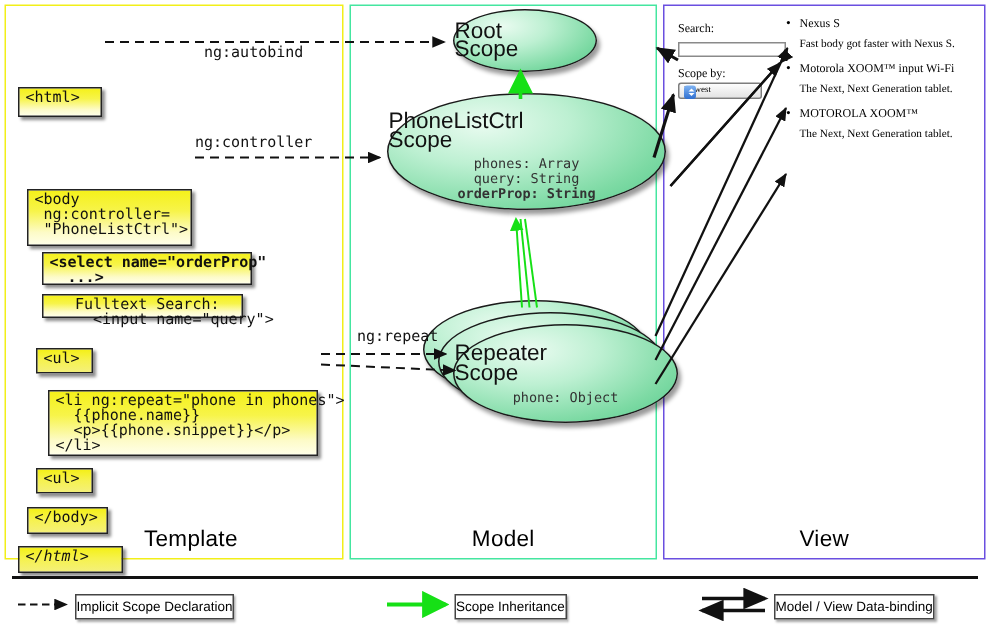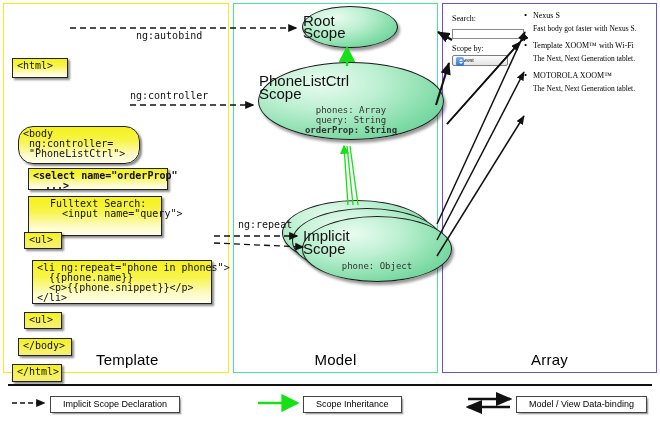--- a/index.html
+++ b/index.html
@@ -23,28 +23,28 @@
            border:1.5px solid #222;
            background:linear-gradient(180deg,#f5f11a 0%,#f7f44a 38%,#fdfbc8 78%,#ffffe8 100%);
            box-shadow:2px 2px 2px rgba(0,0,0,.45);
            font-family:"DejaVu Sans Mono","Liberation Mono",monospace;
            font-size:10px;line-height:10px;color:#111;
            padding:2px 4px;white-space:pre;margin-top:40px;}
   .codebox.bold{font-weight:bold;}
   .codebox.flatbg{background:linear-gradient(180deg,#f4f016 0%,#f6f24c 45%,#f4f07a 100%);}
 
   #cb-html   {left:12px; top:18px;  width:56px;  height:20px;}
-  #cb-body   {left:18px; top:86px;  width:122px; height:38px;border-radius:15px;}
+  #cb-body   {left:18px; top:86px;  width:110px; height:38px;}
   #cb-select {left:28px; top:128px; width:140px; height:22px;}
-  #cb-search {left:28px; top:156px; width:134px; height:40px;padding-left:21px;}
+  #cb-search {left:28px; top:156px; width:134px; height:16px;padding-left:21px;}
   #cb-ul1    {left:24px; top:192px; width:38px;  height:17px;}
   #cb-li     {left:32px; top:220px; width:180px; height:44px;}
   #cb-ul2    {left:24px; top:272px; width:38px;  height:17px;}
   #cb-bodyend{left:18px; top:298px; width:54px;  height:18px;}
-  #cb-htmlend{left:12px; top:324px; width:50px;  height:18px;}
+  #cb-htmlend{left:12px; top:324px; width:70px;  height:18px;font-style:italic;}
 
   
   .ellipse{position:absolute;border:1.8px solid #1a1a1a;border-radius:50%;
            background:radial-gradient(ellipse at 34% 26%,#e9fbf0 0%,#bdf0d2 34%,#7ddaa4 72%,#54c98b 100%);
            box-shadow:2px 3px 3px rgba(0,0,0,.4);box-sizing:border-box;}
   .ell-title{position:absolute;width:100%;font-size:15px;
              line-height:12px;color:#111;}
   .ell-props{position:absolute;width:100%;text-align:center;
              font-family:"DejaVu Sans Mono","Liberation Mono",monospace;
              font-size:9px;line-height:10px;color:#333;}
@@ -85,42 +85,42 @@
   .nglabel{position:absolute;font-family:"DejaVu Sans Mono","Liberation Mono",monospace;
            font-size:10px;color:#111;}
   #lbl-autobind {left:136px;top:10px;margin-top:20px;}
   #lbl-controller{left:130px;top:90px;}
   #lbl-repeat   {left:238px;top:219px;}
 
   
   #legend-rule{position:absolute;left:8px;top:384px;width:644px;height:2px;background:#111;}
   .lg-box{position:absolute;border:1.2px solid #444;background:#fff;
           box-shadow:1.5px 1.5px 1.5px rgba(0,0,0,.35);
-          font-size:9px;color:#000;padding:2px 12px;box-sizing:border-box;
+          font-size:9px;color:#000;padding:2px 0;box-sizing:border-box;
           white-space:nowrap;line-height:11px;}
   #lg-implicit{left:50px; top:396px;}
   #lg-inherit {left:303px;top:396px;}
   #lg-binding {left:516px;top:396px;}
 
   svg.ov{position:absolute;left:0;top:0;width:660px;height:421px;
          pointer-events:none;overflow:visible;}
 </style>
 </head>
 <body>
 
 <div id="stage">
 
   <div class="panel" id="panel-template">
     <div class="panel-label">Template</div>
   </div>
   <div class="panel" id="panel-model">
     <div class="panel-label">Model</div>
   </div>
   <div class="panel" id="panel-view">
-    <div class="panel-label">Array</div>
+    <div class="panel-label">View</div>
   </div>
 
   <div class="codebox" id="cb-html">&lt;html&gt;</div>
   <div class="codebox" id="cb-body">&lt;body
  ng:controller=
  "PhoneListCtrl"&gt;</div>
   <div class="codebox bold" id="cb-select">&lt;select name="orderProp"
   ...&gt;</div>
   <div class="codebox" id="cb-search">Fulltext Search:
   &lt;input name="query"&gt;</div>
@@ -143,42 +143,42 @@
 
   <div class="ellipse" id="ell-ctrl">
     <div class="ell-title" style="top:12px">PhoneListCtrl</div>
     <div class="ell-title" style="top:25px">Scope</div>
     <div class="ell-props" style="top:52px">query: String</div>
     <div class="ell-props" style="top:42px">phones: Array</div>
     <div class="ell-props" style="top:62px;font-weight:bold">orderProp: String</div>
   </div>
 
   <div class="ellipse" id="ell-rep1">
-    <div class="ell-title" style="top:13px">Implicit</div>
+    <div class="ell-title" style="top:13px">Repeater</div>
     <div class="ell-title" style="top:26px">Scope</div>
     <div class="ell-props" style="top:44px">phone: Object</div>
   </div>
 
   <div id="view-form">
     <div class="v-label">Search:</div>
     <input class="v-input" type="text" value="" style="">
     <div class="v-label" style="margin-top:2px">Scope by:</div>
     <div class="v-select">
       <span>Newest</span>
       <span class="stepper"></span>
     </div>
   </div>
 
   <div id="view-list">
     <div class="v-item">
       <div class="v-name">Nexus S</div>
       <div class="v-snip">Fast body got faster with Nexus S.</div>
     </div>
     <div class="v-item">
-      <div class="v-name">Template XOOM™  with Wi-Fi</div>
+      <div class="v-name">Motorola XOOM™  input Wi-Fi</div>
       <div class="v-snip">The Next, Next Generation tablet.</div>
     </div>
     <div class="v-item">
       <div class="v-name">MOTOROLA XOOM™</div>
       <div class="v-snip">The Next, Next Generation tablet.</div>
     </div>
   </div>
 
   <div class="nglabel" id="lbl-autobind">ng:autobind</div>
   <div class="nglabel" id="lbl-controller">ng:controller</div>

